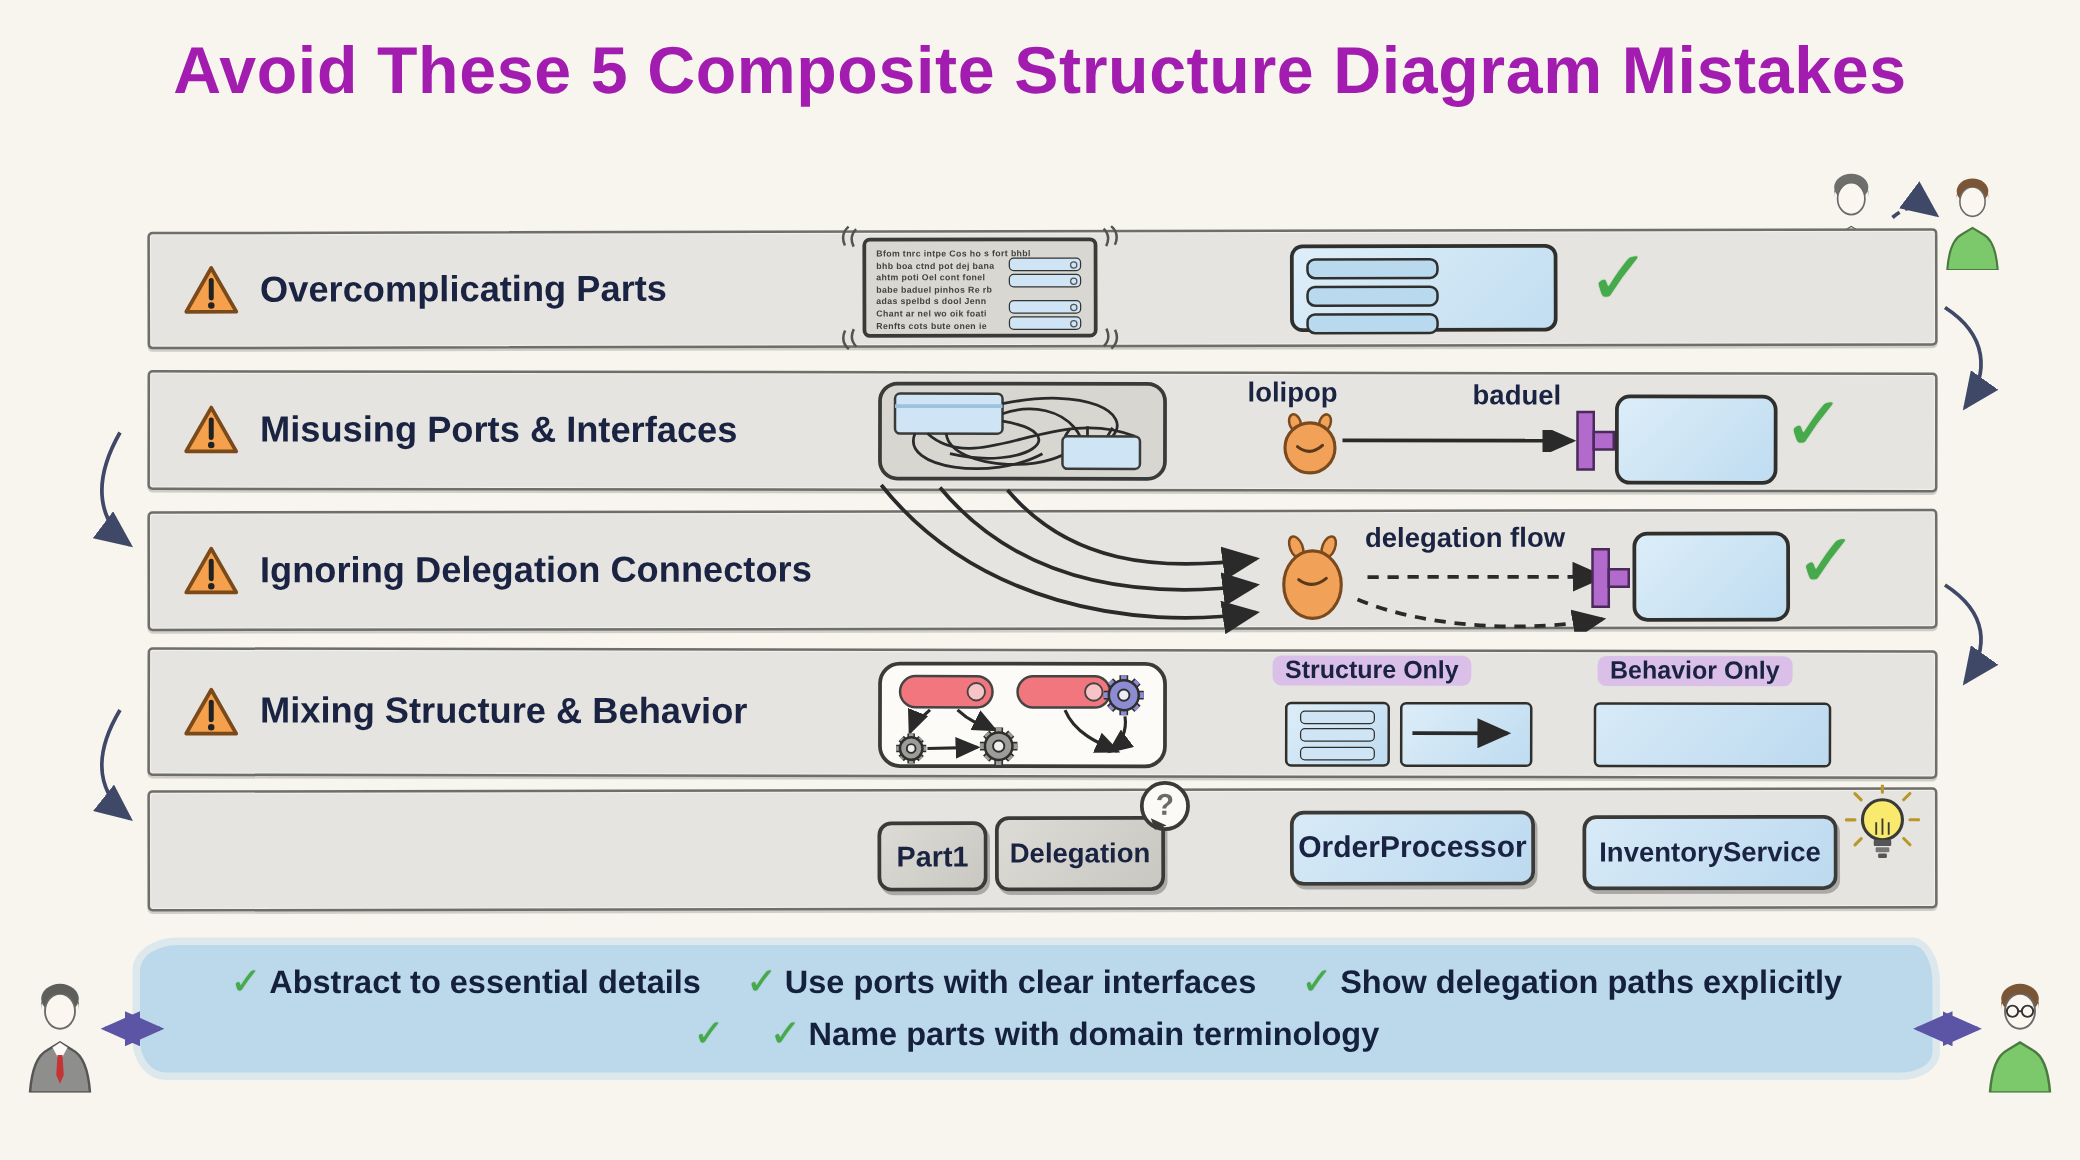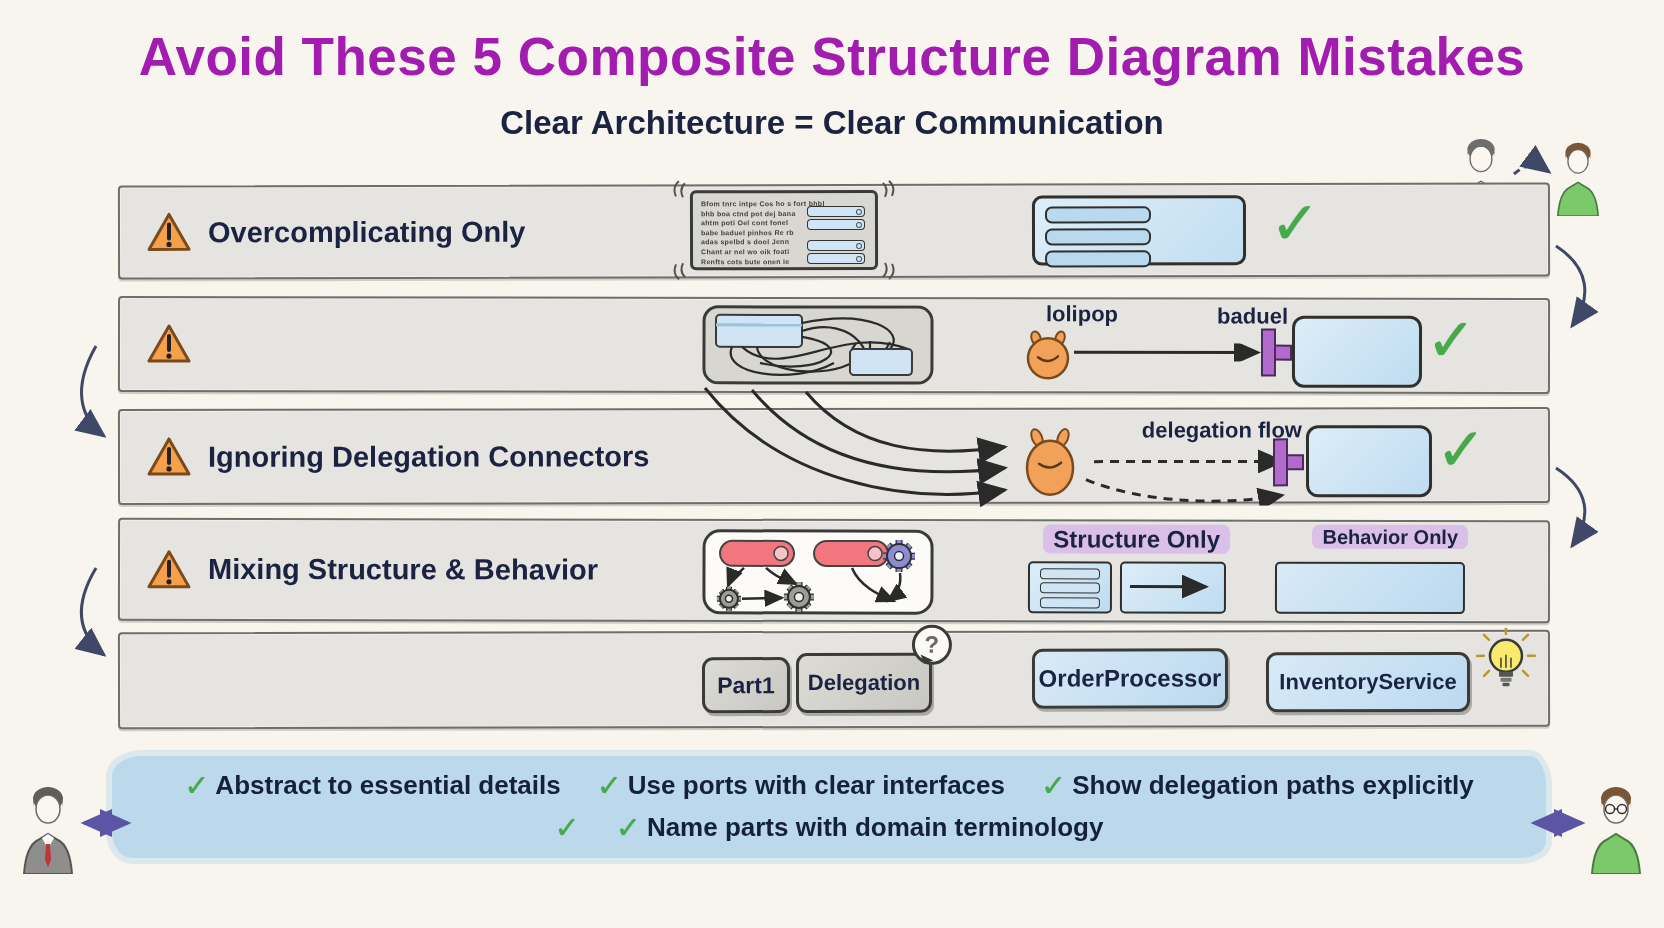--- a/index.html
+++ b/index.html
@@ -40,21 +40,21 @@
 
   
   .clean-box{position:absolute;left:912px;top:10px;width:214px;height:70px;
     background:linear-gradient(135deg,#ddeef9,#c2def1);border:3px solid #2f2f2d;border-radius:10px;
     padding:8px 0 0 10px;box-sizing:border-box;}
   .bar{width:102px;height:13px;background:#b9d9ef;border:2px solid #2f2f2d;border-radius:7px;margin-bottom:5px;}
 
   .blue-box{position:absolute;background:linear-gradient(135deg,#dcedf8,#bfdcf1);
     border:3px solid #2f2f2d;border-radius:12px;}
 
-  .mini-label{position:absolute;font-size:22px;font-weight:bold;color:#1b2342;text-align:right;}
+  .mini-label{position:absolute;font-size:22px;font-weight:bold;color:#1b2342;text-align:left;}
 
   
   .hl{background:#dabfe8;border-radius:7px;padding:1px 10px;}
   .mini-box{position:absolute;background:linear-gradient(135deg,#dcedf8,#bfdcf1);border:2.5px solid #2f2f2d;border-radius:5px;box-sizing:border-box;}
   .mini-bar{width:58px;height:9px;background:#cfe4f4;border:1.5px solid #2f2f2d;border-radius:4px;margin:3.5px auto 0 auto;}
 
   
   .chip{position:absolute;display:flex;align-items:center;justify-content:center;
     border:3px solid #3a3a38;border-radius:11px;font-weight:bold;color:#1b2342;
     box-shadow:2px 3px 0 rgba(60,60,58,.35);box-sizing:border-box;}
@@ -78,21 +78,20 @@
 
   .overlay{position:absolute;left:0;top:0;z-index:6;pointer-events:none;}
   .abs{position:absolute;}
 </style>
 </head>
 <body>
 
 <div class="canvas">
 
   <div class="title">Avoid These 5 Composite Structure Diagram Mistakes</div>
-  <div class="subtitle">Clear Architecture = Clear Communication</div>
 
   <svg class="abs" style="left:1452px;top:138px;" width="58" height="80" viewBox="0 0 56 88">
     <ellipse cx="28" cy="13" rx="15" ry="12" fill="#6e6e6c"></ellipse>
     <ellipse cx="28" cy="23" rx="12" ry="14" fill="#fbf6ef" stroke="#6a6a68" stroke-width="1.5"></ellipse>
     <path d="M13 22 Q13 6 28 6 Q43 6 43 22 L43 16 Q38 9 28 9 Q18 9 13 16 Z" fill="#6e6e6c"></path>
     <path d="M4 88 Q6 60 18 54 L28 48 L38 54 Q50 60 52 88 Z" fill="#9a9a98" stroke="#555" stroke-width="2"></path>
     <polygon points="22,52 28,63 34,52 28,48" fill="#fbfaf6"></polygon>
     <polygon points="26,58 30,58 31,74 28,81 25,74" fill="#c43434"></polygon>
   </svg>
   <svg class="abs" style="left:1552px;top:142px;" width="52" height="74" viewBox="0 0 56 88">
@@ -102,21 +101,21 @@
     <path d="M4 88 Q6 60 18 54 L28 48 L38 54 Q50 60 52 88 Z" fill="#7cc96c" stroke="#4a7a40" stroke-width="2"></path>
   </svg>
 
   <div class="row" id="row1">
     <div class="row-label">
       <svg width="46" height="42" viewBox="0 0 46 42">
         <path d="M23 3 L43 38 L3 38 Z" fill="#f5a04c" stroke="#7a4a1a" stroke-width="3" stroke-linejoin="round"></path>
         <line x1="23" y1="13" x2="23" y2="27" stroke="#222" stroke-width="4" stroke-linecap="round"></line>
         <circle cx="23" cy="33" r="2.6" fill="#222"></circle>
       </svg>
-      <span class="txt">Overcomplicating Only</span>
+      <span class="txt">Overcomplicating Parts</span>
     </div>
 
     <div class="complex-box">
       <div class="scribble">Bfom tnrc intpe Cos ho s fort bhbl</div>
       <div class="scribble">bhb boa ctnd pot dej bana</div>
       <div class="scribble">ahtm poti Oel cont fonel</div>
       <div class="scribble">babe baduel pinhos Re rb</div>
       <div class="scribble">adas spelbd s dool Jenn</div>
       <div class="scribble">Chant ar nel wo oik foati</div>
       <div class="scribble">Renfts cots bute onen ie</div>
@@ -146,20 +145,21 @@
     <span class="check big-check" style="left:1150px;top:8px;">✓</span>
   </div>
 
   <div class="row" id="row2">
     <div class="row-label">
       <svg width="46" height="42" viewBox="0 0 46 42">
         <path d="M23 3 L43 38 L3 38 Z" fill="#f5a04c" stroke="#7a4a1a" stroke-width="3" stroke-linejoin="round"></path>
         <line x1="23" y1="13" x2="23" y2="27" stroke="#222" stroke-width="4" stroke-linecap="round"></line>
         <circle cx="23" cy="33" r="2.6" fill="#222"></circle>
       </svg>
+      <span class="txt">Misusing Ports &amp; Interfaces</span>
     </div>
 
     <svg class="abs" style="left:582px;top:6px;" width="232" height="80" viewBox="0 0 232 80">
       <rect x="2" y="2" width="228" height="76" rx="14" fill="#d8d6d1" stroke="#3a3a38" stroke-width="3"></rect>
       <rect x="14" y="10" width="86" height="32" rx="4" fill="#cfe4f4" stroke="#3a3a38" stroke-width="2"></rect>
       <line x1="14" y1="20" x2="100" y2="20" stroke="#9cc2dd" stroke-width="3"></line>
       <g stroke="#2a2a2a" stroke-width="2.2" fill="none">
         <path d="M40 42 C 80 78, 140 18, 206 44"></path>
         <path d="M55 42 C 58 72, 148 76, 162 46"></path>
         <path d="M100 26 C 152 8, 184 58, 150 70"></path>
@@ -300,21 +300,21 @@
             <line x1="181" y1="27" x2="213" y2="27"></line>
             <line x1="197" y1="11" x2="197" y2="43"></line>
             <line x1="186" y1="16" x2="208" y2="38"></line>
             <line x1="186" y1="38" x2="208" y2="16"></line>
           </g>
         <circle cx="197" cy="27" r="12" fill="#8c8cd2" stroke="#2f2f2d" stroke-width="2"></circle>
         <circle cx="197" cy="27" r="4.5" fill="#ececf8" stroke="#2f2f2d" stroke-width="1.5"></circle>
       </g>
     </svg>
 
-    <div class="mini-label" style="left:898px;top:4px;width:212px;font-size:24px;">
+    <div class="mini-label" style="left:898px;top:4px;width:212px;font-size:20px;">
       <span class="hl">Structure Only</span>
     </div>
     <div class="mini-box" style="left:908px;top:40px;width:84px;height:52px;padding-top:1px;">
       <div class="mini-bar"></div>
       <div class="mini-bar"></div>
       <div class="mini-bar"></div>
     </div>
     <div class="mini-box" style="left:1000px;top:40px;width:106px;height:52px;">
       <svg width="100" height="46" viewBox="0 0 100 46">
         <defs>

